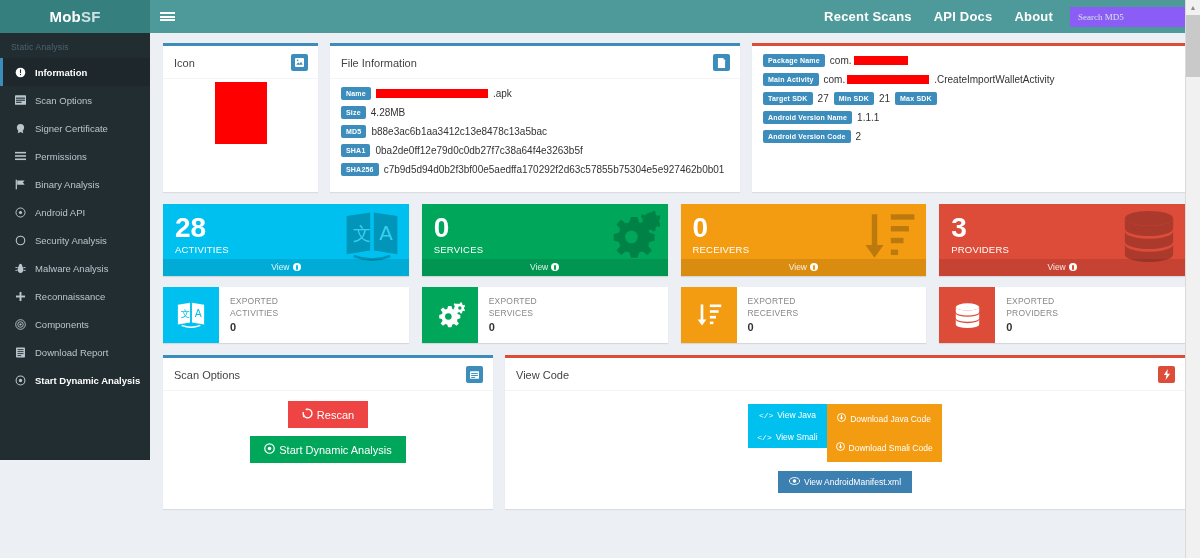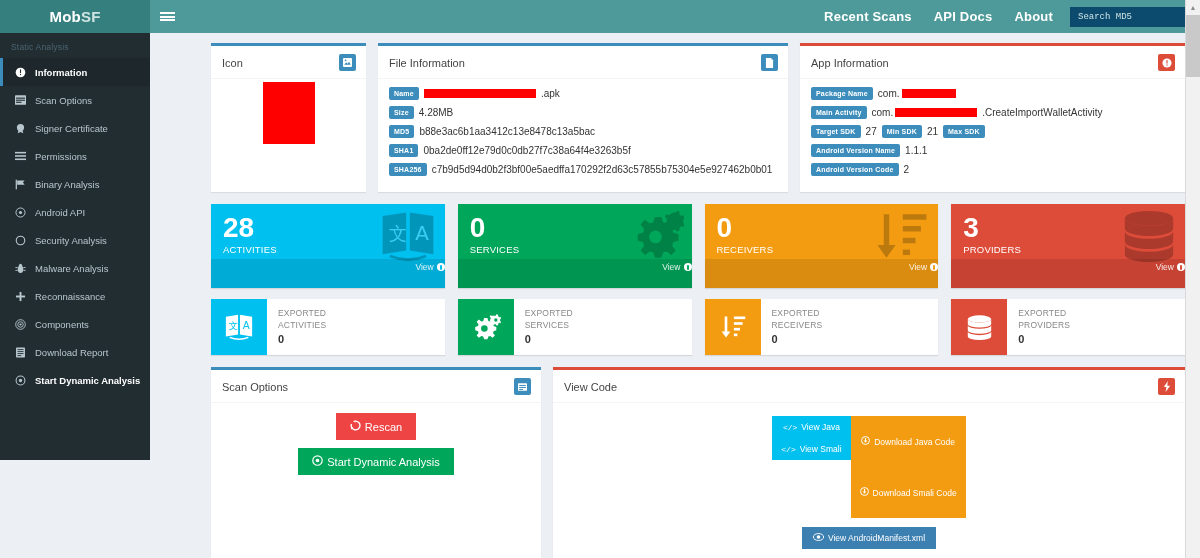--- a/index.html
+++ b/index.html
@@ -53,28 +53,28 @@
     width: 15px; height: 13px; display: flex; flex-direction: column;
     justify-content: space-between; cursor: pointer; padding: 2px 0;
   }
   .hamburger i { display: block; height: 2px; background: #fff; border-radius: 0; }
   .topnav { margin-left: auto; display: flex; align-items: center; gap: 0; }
   .topnav a {
     color: #ffffff; font-size: 13px; font-weight: bold;
     padding: 0 11px; text-decoration: none; letter-spacing: .2px; cursor: pointer;
   }
   .search-box {
-    width: 118px; height: 20px; background: #0c4a6e; border: none;
+    width: 118px; height: 20px; background: #8b5cf6; border: none;
     color: #ffffff; font-size: 9px; padding: 0 8px; outline: none;
-    margin-left: 6px; font-family: Liberation Mono, monospace;
+    margin-left: 6px; font-family: Liberation Serif, serif;
   }
   .search-box::placeholder { color: #cfe5e5; }
 
   
-  .main { flex: 1; overflow: hidden; padding: 10px 15px 0 13px; position: relative; margin-left: 48px; }
+  .main { flex: 1; overflow: hidden; padding: 10px 15px 0 13px; position: relative; }
   .row { display: flex; gap: 12px; margin-bottom: 12px; }
 
   .panel { background: #fff; border-top: 3px solid #3c8dbc; box-shadow: 0 1px 1px rgba(0,0,0,.08); }
   .panel.red { border-top-color: #dd4b39; }
   .panel-head {
     display: flex; align-items: center; justify-content: space-between;
     padding: 8px 10px 7px 11px; border-bottom: 1px solid #f4f4f4;
   }
   .panel-title { font-size: 11px; color: #444; }
   .panel-body { padding: 8px 11px 10px 11px; }
@@ -112,22 +112,22 @@
   }
   .sb-inner { padding: 9px 10px 4px 12px; position: relative; z-index: 2; }
   .sb-num { font-size: 28px; font-weight: bold; line-height: 1.05; }
   .sb-lbl { font-size: 9.5px; margin-top: 2px; letter-spacing: .2px; }
   .sb-art {
     position: absolute; right: 8px; top: 6px; z-index: 1;
     opacity: .22; color: #000;
   }
   .sb-art svg { display: block; }
   .sb-foot {
-    display: block; text-align: right; font-size: 8.5px; color: rgba(255,255,255,.88);
-    padding: 3px 0 16px; background: rgba(0,0,0,.10); position: relative; z-index: 3;
+    display: block; text-align: center; font-size: 8.5px; color: rgba(255,255,255,.88);
+    padding: 3px 0 4px; background: rgba(0,0,0,.10); position: relative; z-index: 3;
     cursor: pointer; text-decoration: none;
   }
   .sb-foot .dot {
     display: inline-block; width: 8px; height: 8px; border-radius: 50%;
     background: #fff; color: inherit; margin-left: 3px; vertical-align: -1px; position: relative;
   }
   .sb-foot .dot::after {
     content: ""; position: absolute; left: 3px; top: 1.5px;
     width: 2px; height: 5px; border-radius: 1px;
   }
@@ -163,21 +163,21 @@
     border: none; color: #fff; cursor: pointer; font-family: "Liberation Sans", sans-serif;
   }
   .scan-body { padding: 10px 0 14px; display: flex; flex-direction: column; align-items: center; gap: 8px; }
   .btn-rescan { background: #ef4444; font-size: 11px; padding: 7px 14px; }
   .btn-dyn    { background: #00a65a; font-size: 11px; padding: 7px 14px; }
 
   .code-body { padding: 13px 0 16px; display: flex; flex-direction: column; align-items: center; gap: 0; }
   .code-grid { display: flex; }
   .code-col  { display: flex; flex-direction: column; }
   .btn-code  { background: #00c0ef; font-size: 8.5px; padding: 6px 9px; min-width: 78px; }
-  .btn-dl    { background: #f39c12; font-size: 8.5px; padding: 20px 9px; min-width: 100px; }
+  .btn-dl    { background: #f39c12; font-size: 8.5px; padding: 9px 9px; min-width: 100px; }
   .btn-manifest { background: #3c7fb1; font-size: 8.5px; padding: 6px 11px; margin-top: 9px; }
   .code-ico { font-size: 8px; font-family: "Liberation Mono", monospace; }
 
   
   .scrollbar {
     position: absolute; right: 0; top: 0; width: 15px; height: 558px;
     background: #f1f1f1; border-left: 1px solid #dadada; z-index: 40;
   }
   .sb-arrow {
     height: 15px; display: flex; align-items: center; justify-content: center;
@@ -395,30 +395,20 @@
               <span class="val">0ba2de0ff12e79d0c0db27f7c38a64f4e3263b5f</span>
             </div>
             <div class="info-line">
               <span class="tag">SHA256</span>
               <span class="val">c7b9d5d94d0b2f3bf00e5aedffa170292f2d63c57855b75304e5e927462b0b01</span>
             </div>
           </div>
         </section>
 
         <section class="panel red app-panel">
-          <div class="panel-head">
-            <span class="panel-title">App Information</span>
-            <span class="hbadge red">
-              <svg width="10" height="10" viewBox="0 0 14 14">
-                  <circle cx="7" cy="7" r="6.4" fill="#fff"></circle>
-                  <rect x="6.2" y="2.8" width="1.6" height="5" fill="#dd4b39"></rect>
-                  <rect x="6.2" y="9" width="1.6" height="1.7" fill="#dd4b39"></rect>
-                </svg>
-            </span>
-          </div>
           <div class="panel-body">
             <div class="info-line">
               <span class="tag">Package Name</span>
               <span class="val">com.</span>
                 <span class="redact" style="width:54px;margin-left:-3px"></span>
             </div>
             <div class="info-line">
               <span class="tag">Main Activity</span>
               <span class="val">com.</span>
                 <span class="redact" style="width:82px;margin-left:-3px"></span>

